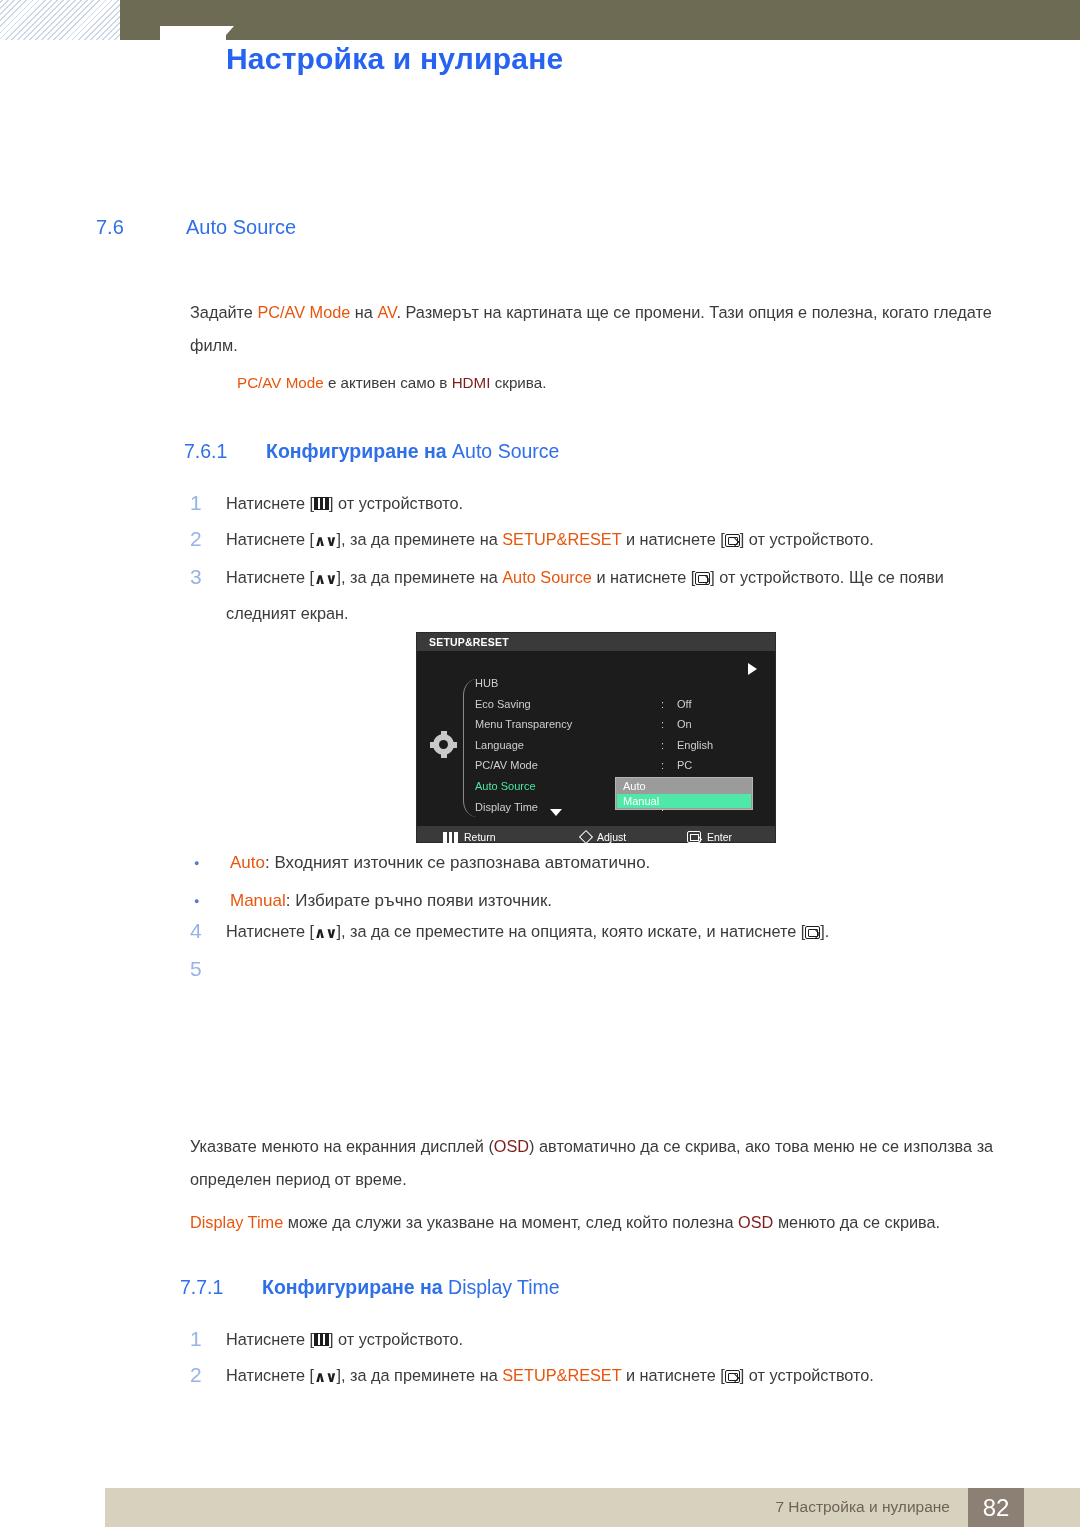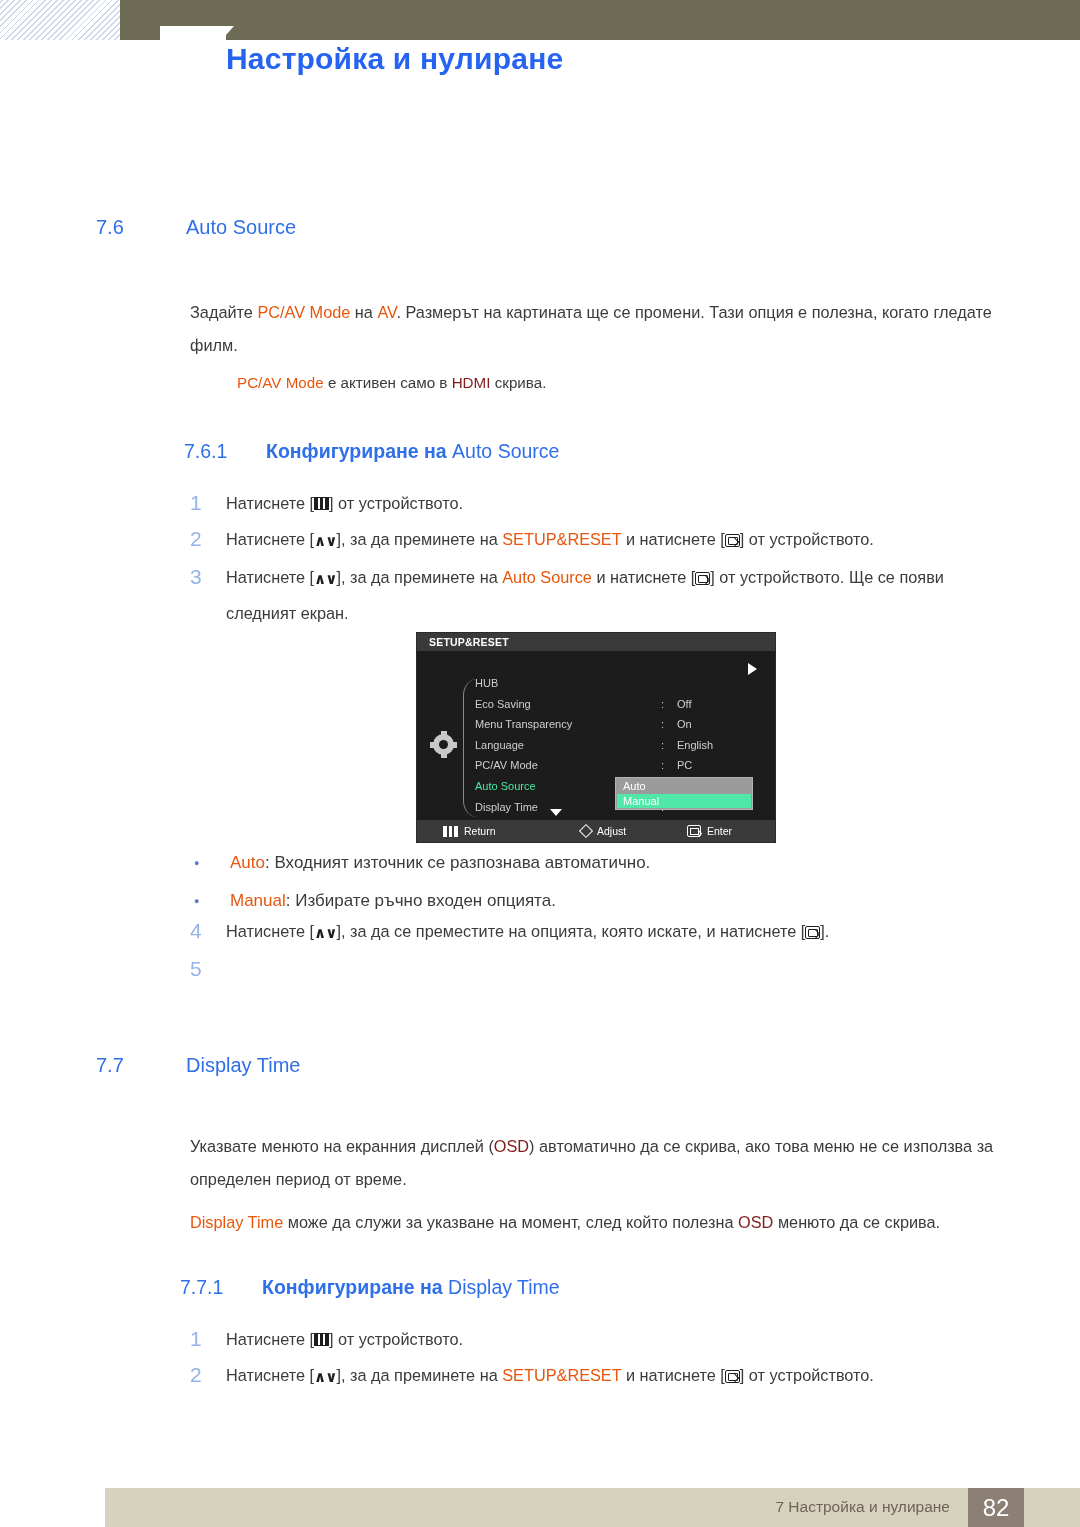--- a/index.html
+++ b/index.html
@@ -170,21 +170,21 @@
     height: 14.5px; line-height: 14.5px; font-size: 11px;
     color:#ffffff; padding-left: 6px; white-space:nowrap;
   }
   .osd-dd .opt.hl { background: #4fe8a8; color:#ffffff; }
   .osd-down {
     position:absolute; left: 133px; bottom: 4px;
     width:0;height:0; border-top: 7px solid #ffffff;
     border-left: 6px solid transparent; border-right: 6px solid transparent;
   }
   .osd-foot {
-    position:absolute; left:0; right:0; bottom:0; height:22px;
+    position:absolute; left:0; right:0; bottom:0; height:16px;
     background: #3a3a3a; color:#ffffff; font-size: 10.5px;
   }
   .osd-foot .fitem {
     position:absolute; top:0; height:22px; line-height:22px;
     display:flex; align-items:center; gap:6px;
   }
   .f-return { left: 26px; }
   .f-adjust { left: 164px; }
   .f-enter  { left: 270px; }
   .gi-bars {
@@ -337,37 +337,34 @@
     </div>
   </div>
 
   <div class="bullets" style="left:190px; top:848px; width:810px;" id="bl76">
       <div class="bl">
         <div class="bl-dot" style="font-size: 9px;">●</div>
         <div class="bl-txt"><span class="or">Auto</span><span>: Входният източник се разпознава автоматично.</span></div>
       </div>
       <div class="bl">
         <div class="bl-dot" style="font-size: 9px;">●</div>
-        <div class="bl-txt"><span class="or">Manual</span><span>: Избирате ръчно входен опцията.</span></div>
+        <div class="bl-txt"><span class="or">Manual</span><span>: Избирате ръчно появи източник.</span></div>
       </div>
     </div>
 
   <div class="steps" style="left:190px; top:914px; width:810px;" id="st76b">
       <div class="step">
         <div class="step-n">4</div>
         <div class="step-t"><span>Натиснете [</span><span class="ico-ud">∧∨</span><span>], за да се преместите на опцията, която искате, и натиснете [</span><span class="ico-enter"></span><span>].</span></div>
       </div>
       <div class="step">
         <div class="step-n">5</div>
       </div>
     </div>
 
-  <div class="h2" style="left:96px; top:1054px;">
-    <span class="num">7.7</span><span>Display Time</span>
-  </div>
 
   <div class="para" style="left:190px; top:1130px; width:818px;" id="p77"><span>Указвате менюто на екранния дисплей (</span><span class="dk">OSD</span><span>) автоматично да се скрива, ако това меню не се използва за определен период от време.</span></div>
 
   <div class="para" style="left:190px; top:1206px; width:818px;" id="p77b"><span class="or">Display Time</span><span> може да служи за указване на момент, след който полезна </span><span class="dk">OSD</span><span> менюто да се скрива.</span></div>
 
   <div class="h3" style="left:180px; top:1276px;">
     <span class="num">7.7.1</span><span class="bg">Конфигуриране на </span><span class="lat">Display Time</span>
   </div>
 
   <div class="steps" style="left:190px; top:1322px; width:810px;" id="st77">

